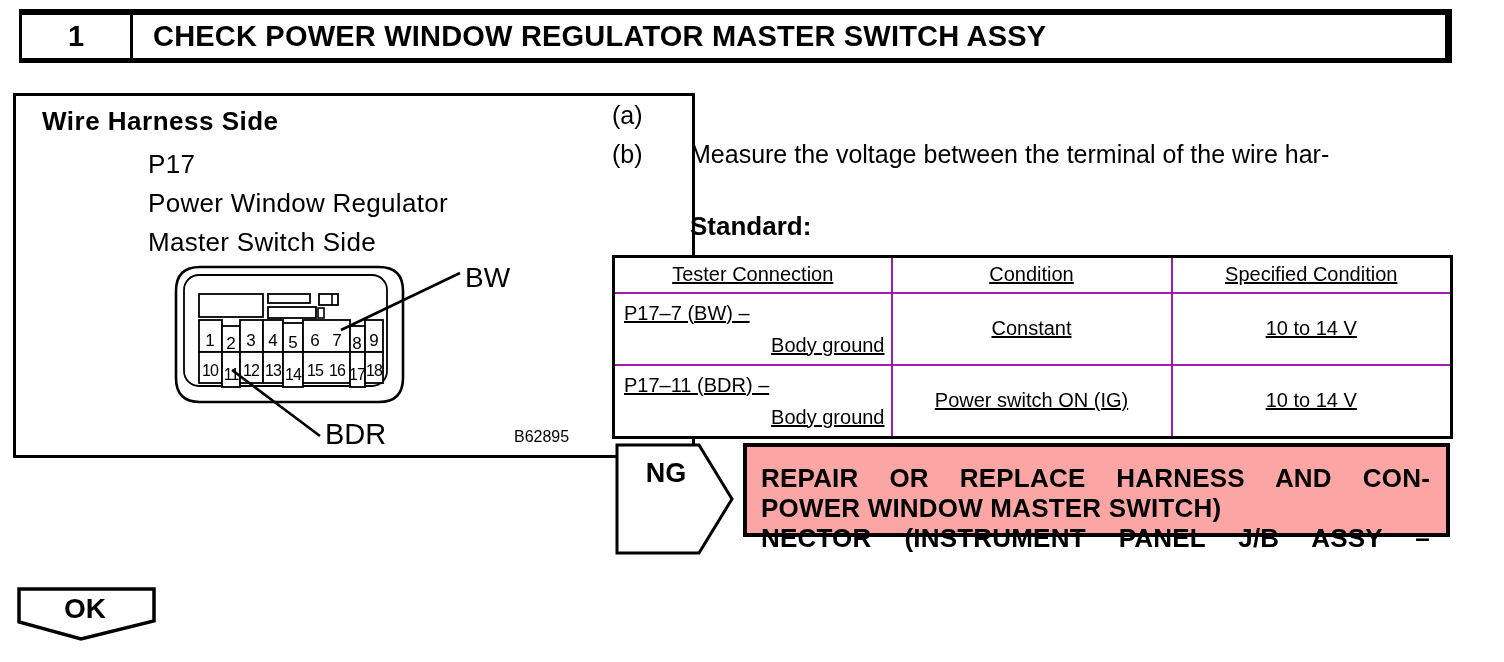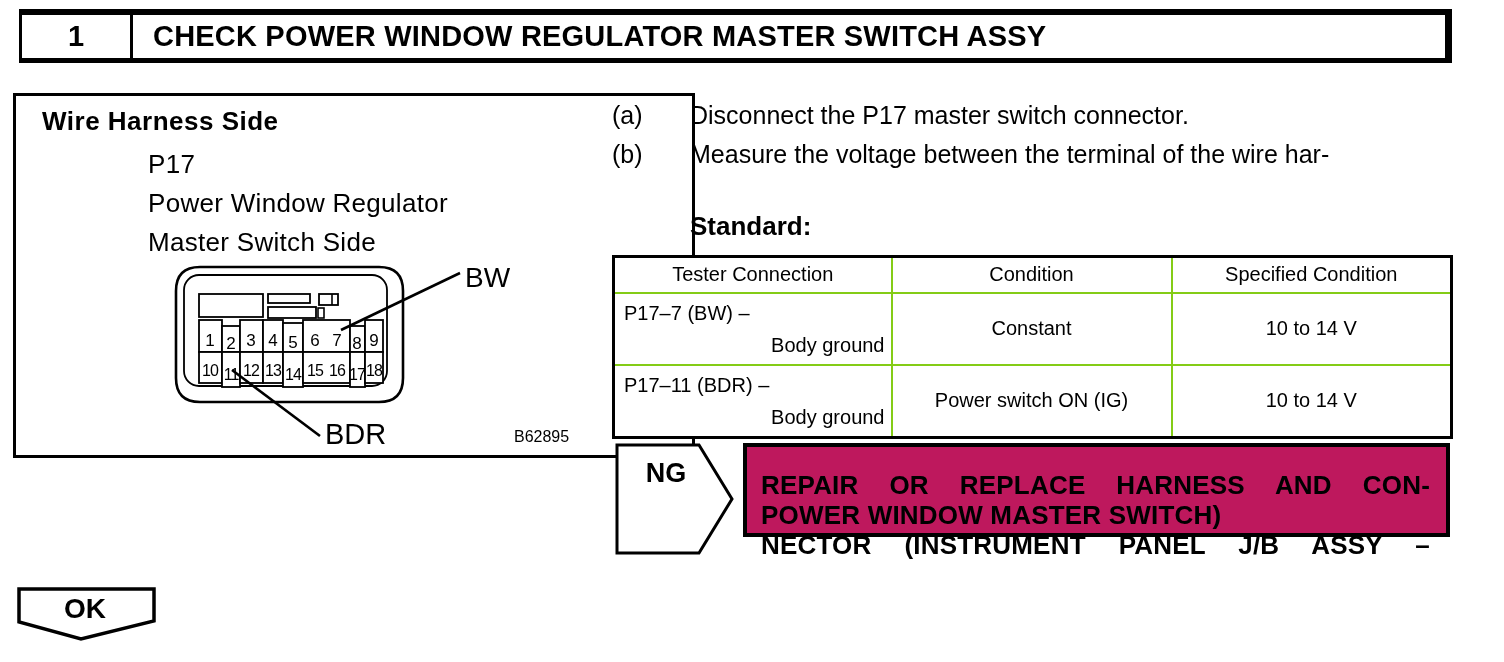--- a/index.html
+++ b/index.html
@@ -52,36 +52,36 @@
   }
 
   
   .spec-table {
     position:absolute; left:612px; top:255px; width:838px;
     border-collapse:collapse; table-layout:fixed; background:#fff;
   }
   .spec-table col.c1 { width:278px; }
   .spec-table col.c2 { width:280px; }
   .spec-table col.c3 { width:280px; }
-  .spec-table th, .spec-table td { border:2px solid #84cc16; font-weight:normal; }
+  .spec-table th, .spec-table td { border:2px solid #a21caf; font-weight:normal;text-decoration:underline; }
   .spec-table { border:3px solid #000; }
   .spec-table th {
     height:36px; font-size:20px; text-align:center; vertical-align:middle;
   }
   .spec-table td { font-size:20px; }
   .spec-table td.cell-center { text-align:center; vertical-align:middle; height:68px; }
   .spec-table td.cell-tester { vertical-align:top; padding:3px 6px 3px 9px; }
   .tester-line1 { text-align:left; line-height:32px; white-space:nowrap; }
   .tester-line2 { text-align:right; line-height:32px; white-space:nowrap; }
 
   
   .ng-badge-svg { position:absolute; left:615px; top:443px; }
   .ng-box {
     position:absolute; left:743px; top:443px; width:707px; height:94px;
-    border:4px solid #000; padding:23px 16px 0 14px; background:#be185d;
+    border:4px solid #000; padding:16px 16px 0 14px; background:#fca5a5;
   }
   .ng-line {
     font-size:26px; font-weight:bold; line-height:30px; letter-spacing:0.2px;
     white-space:normal;
   }
   .ng-line.justify { text-align:justify; text-align-last:justify; }
 
   
   .ok-badge-svg { position:absolute; left:17px; top:587px; }
 
@@ -163,23 +163,20 @@
       <line x1="66" y1="114" x2="154" y2="180" stroke="#000" stroke-width="2.6"></line>
 
       <text x="299" y="31" font-size="28">BW</text>
       <text x="159" y="188" font-size="29">BDR</text>
       <text x="348" y="186" font-size="16">B62895</text>
     </svg>
   </div>
 
   <div class="instr" style="top:96px">
     <span class="marker">(a)</span>
-    <div>
-      <div>Disconnect the P17 master switch connector.</div>
-    </div>
   </div>
   <div class="instr" style="top:135px">
     <span class="marker">(b)</span>
     <div>
       <div>Measure the voltage between the terminal of the wire har-</div>
     </div>
   </div>
   <div class="standard-label">Standard:</div>
 
   <table class="spec-table">

